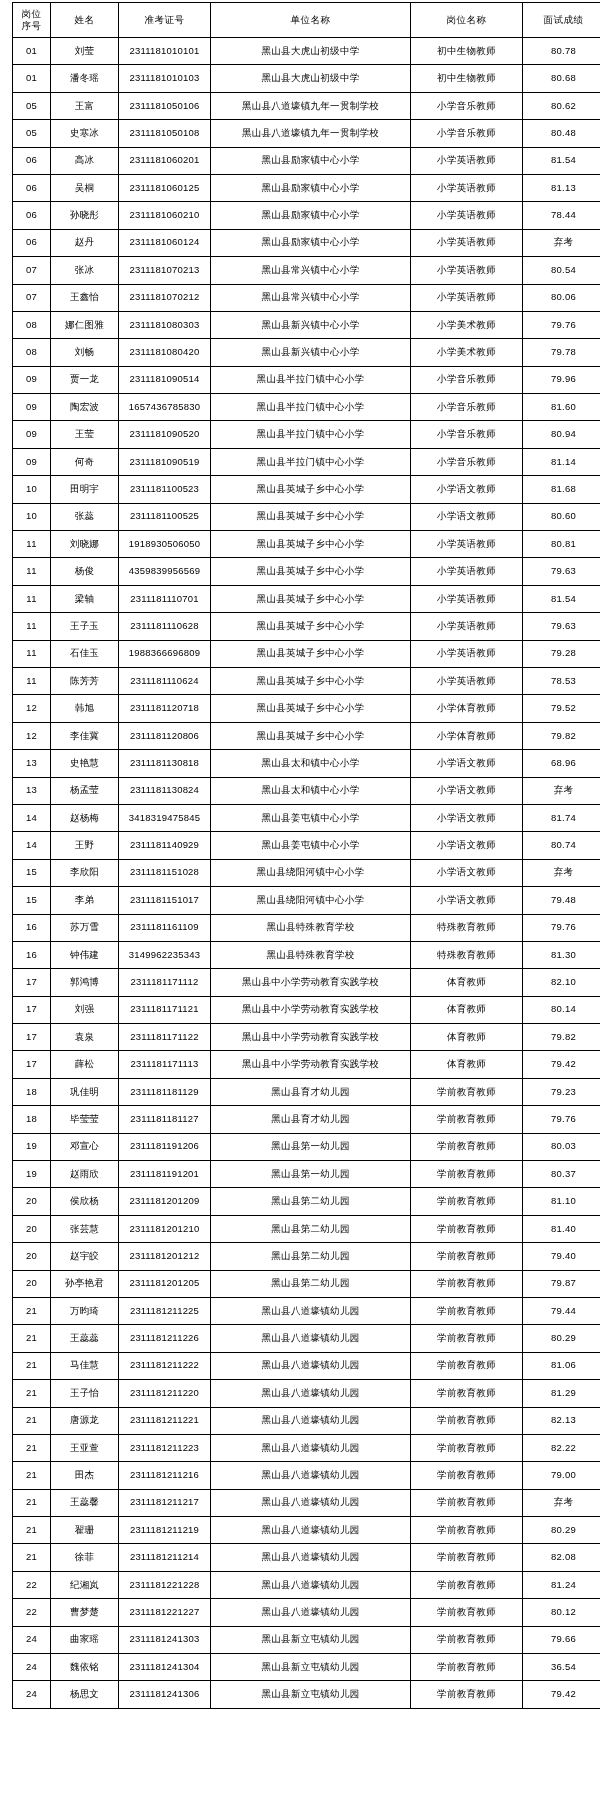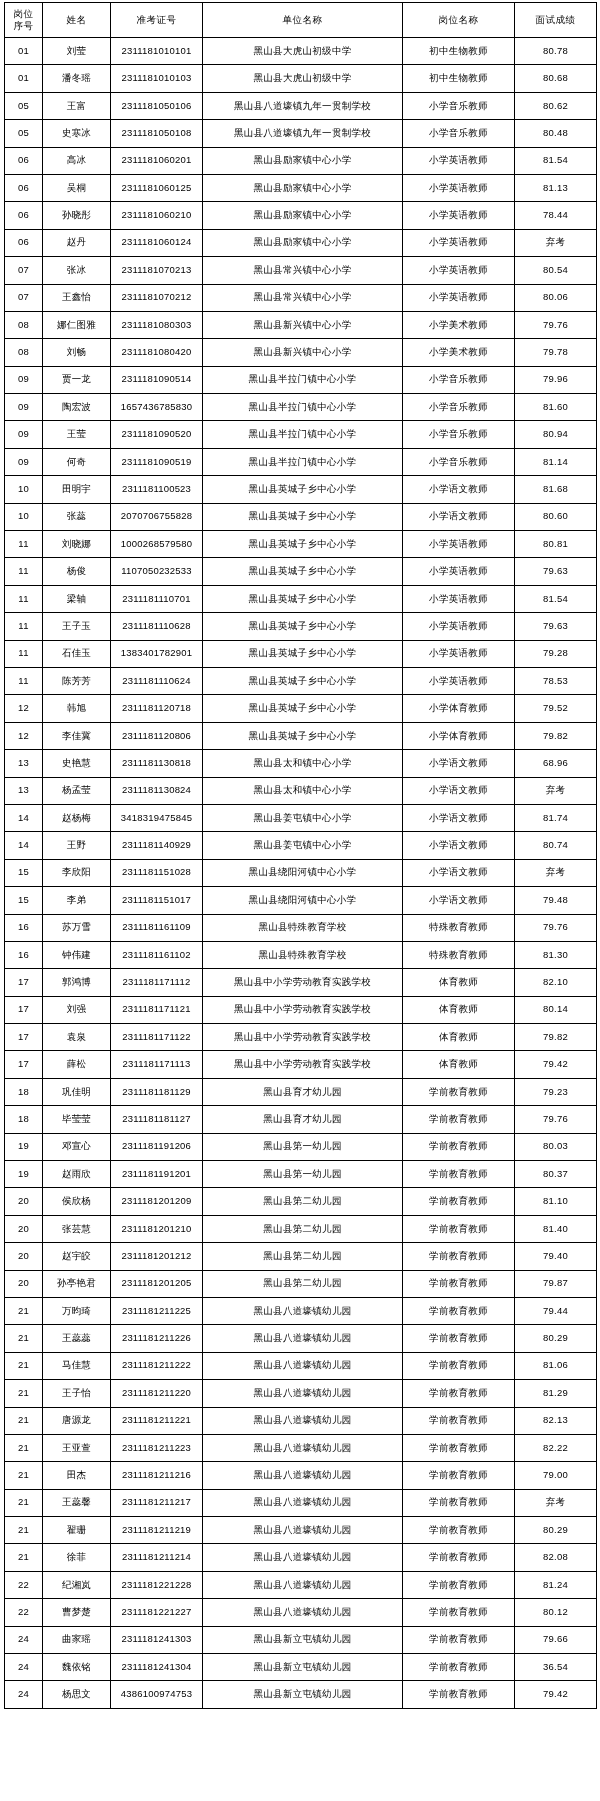--- a/index.html
+++ b/index.html
@@ -8,21 +8,21 @@
     background: #ffffff;
   }
   body {
     width: 600px;
     font-family: "Liberation Sans", sans-serif;
     color: #000000;
   }
   .sheet {
     width: 600px;
     box-sizing: border-box;
-    padding: 2px 4px 4px 4px;
+    padding: 2px 4px 4px 12px;
   }
   table.grid {
     border-collapse: collapse;
     width: 592px;
     table-layout: fixed;
     font-size: 9.5px;
   }
   table.grid th,
   table.grid td {
     border: 1px solid #000000;
@@ -217,37 +217,37 @@
           <td class="rank">10</td>
           <td class="name">田明宇</td>
           <td class="admit">2311181100523</td>
           <td class="unit">黑山县英城子乡中心小学</td>
           <td class="post">小学语文教师</td>
           <td class="score">81.68</td>
         </tr>
         <tr>
           <td class="rank">10</td>
           <td class="name">张蕊</td>
-          <td class="admit">2070706755828</td>
+          <td class="admit">2311181100525</td>
           <td class="unit">黑山县英城子乡中心小学</td>
           <td class="post">小学语文教师</td>
           <td class="score">80.60</td>
         </tr>
         <tr>
           <td class="rank">11</td>
           <td class="name">刘晓娜</td>
-          <td class="admit">1000268579580</td>
+          <td class="admit">1918930506050</td>
           <td class="unit">黑山县英城子乡中心小学</td>
           <td class="post">小学英语教师</td>
           <td class="score">80.81</td>
         </tr>
         <tr>
           <td class="rank">11</td>
           <td class="name">杨俊</td>
-          <td class="admit">1107050232533</td>
+          <td class="admit">4359839956569</td>
           <td class="unit">黑山县英城子乡中心小学</td>
           <td class="post">小学英语教师</td>
           <td class="score">79.63</td>
         </tr>
         <tr>
           <td class="rank">11</td>
           <td class="name">梁轴</td>
           <td class="admit">2311181110701</td>
           <td class="unit">黑山县英城子乡中心小学</td>
           <td class="post">小学英语教师</td>
@@ -257,21 +257,21 @@
           <td class="rank">11</td>
           <td class="name">王子玉</td>
           <td class="admit">2311181110628</td>
           <td class="unit">黑山县英城子乡中心小学</td>
           <td class="post">小学英语教师</td>
           <td class="score">79.63</td>
         </tr>
         <tr>
           <td class="rank">11</td>
           <td class="name">石佳玉</td>
-          <td class="admit">1383401782901</td>
+          <td class="admit">1988366696809</td>
           <td class="unit">黑山县英城子乡中心小学</td>
           <td class="post">小学英语教师</td>
           <td class="score">79.28</td>
         </tr>
         <tr>
           <td class="rank">11</td>
           <td class="name">陈芳芳</td>
           <td class="admit">2311181110624</td>
           <td class="unit">黑山县英城子乡中心小学</td>
           <td class="post">小学英语教师</td>
@@ -345,21 +345,21 @@
           <td class="rank">16</td>
           <td class="name">苏万雪</td>
           <td class="admit">2311181161109</td>
           <td class="unit">黑山县特殊教育学校</td>
           <td class="post">特殊教育教师</td>
           <td class="score">79.76</td>
         </tr>
         <tr>
           <td class="rank">16</td>
           <td class="name">钟伟建</td>
-          <td class="admit">2311181161102</td>
+          <td class="admit">3149962235343</td>
           <td class="unit">黑山县特殊教育学校</td>
           <td class="post">特殊教育教师</td>
           <td class="score">81.30</td>
         </tr>
         <tr>
           <td class="rank">17</td>
           <td class="name">郭鸿博</td>
           <td class="admit">2311181171112</td>
           <td class="unit">黑山县中小学劳动教育实践学校</td>
           <td class="post">体育教师</td>
@@ -561,20 +561,20 @@
           <td class="rank">24</td>
           <td class="name">魏依铭</td>
           <td class="admit">2311181241304</td>
           <td class="unit">黑山县新立屯镇幼儿园</td>
           <td class="post">学前教育教师</td>
           <td class="score">36.54</td>
         </tr>
         <tr>
           <td class="rank">24</td>
           <td class="name">杨思文</td>
-          <td class="admit">4386100974753</td>
+          <td class="admit">2311181241306</td>
           <td class="unit">黑山县新立屯镇幼儿园</td>
           <td class="post">学前教育教师</td>
           <td class="score">79.42</td>
         </tr>
       </tbody>
   </table>
 </div>
 
 </body></html>

